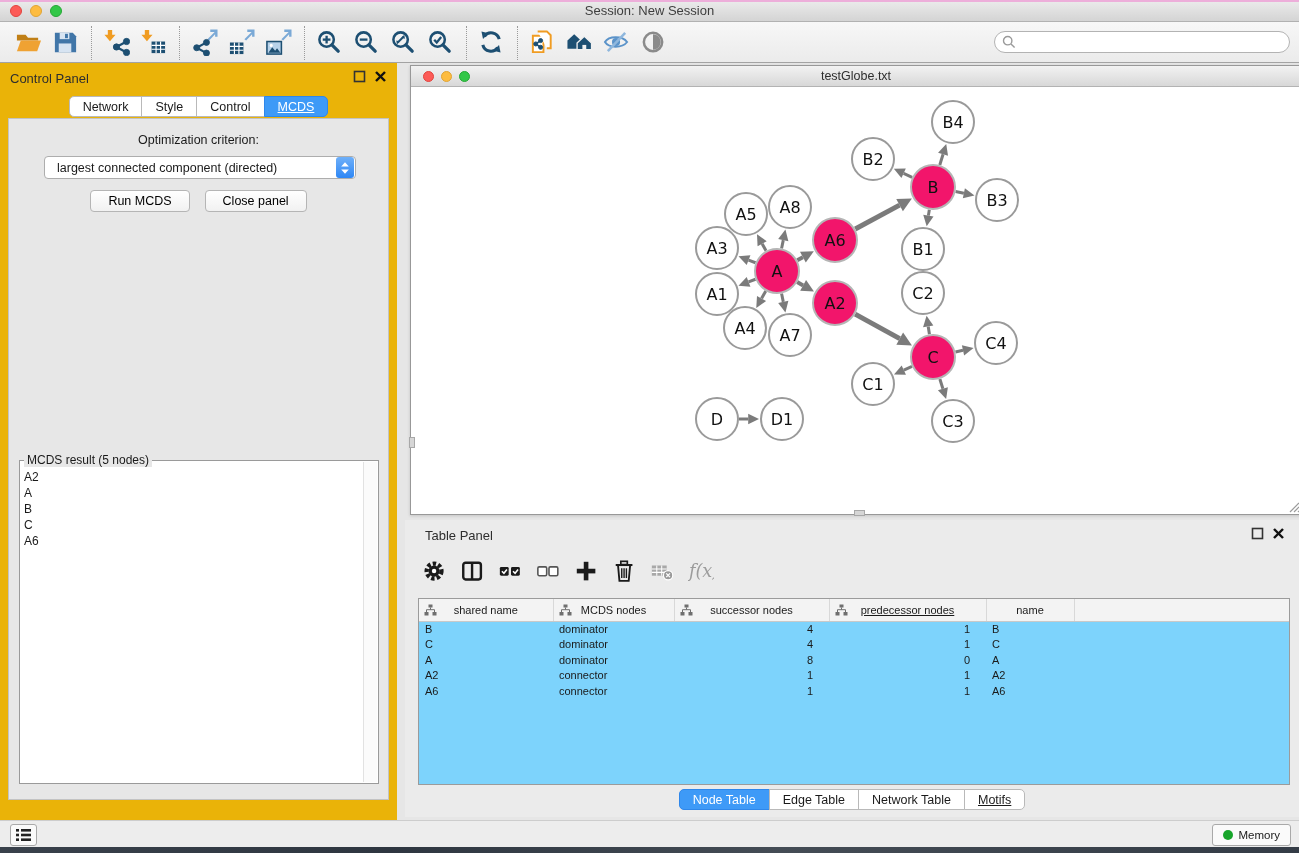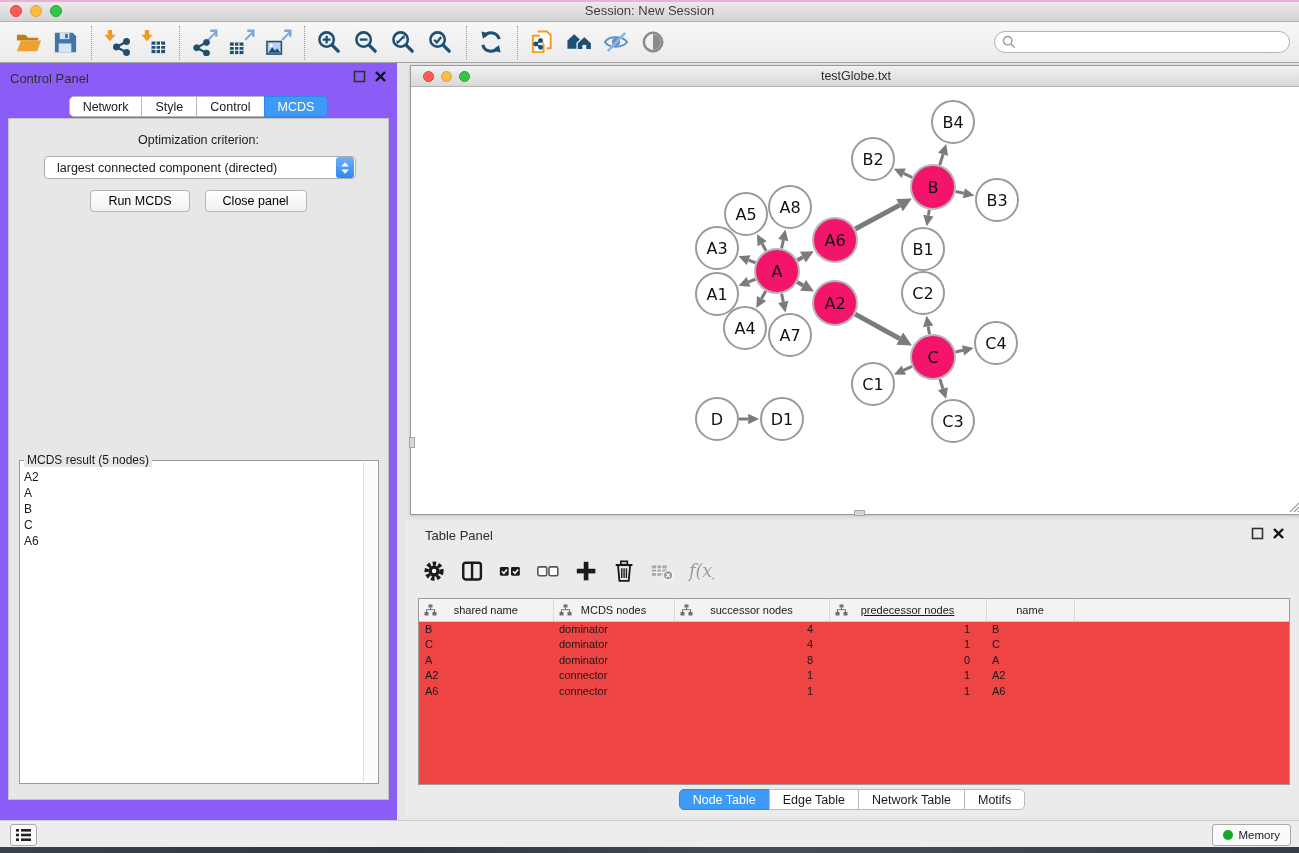--- a/index.html
+++ b/index.html
@@ -23,30 +23,30 @@
     background:linear-gradient(#f7f7f7,#ebebeb); border-bottom:1px solid #a3a3a3; }
   .toolbar-icons { position:absolute; left:13px; top:0; height:41px; display:flex; align-items:center; }
   .ticon { width:30px; height:30px; margin-right:7px; display:flex; align-items:center; justify-content:center; cursor:default; }
   .ticon svg { width:27px; height:27px; }
   .tsep { height:34px; border-left:1px dotted #9a9a9a; margin:0 9px 0 4px; }
   .searchbox { position:absolute; right:9px; top:9px; width:296px; height:22px; background:#fff;
     border:1px solid #b3b3b3; border-radius:11px; display:flex; align-items:center; padding-left:7px; }
   .searchbox input { border:none; outline:none; flex:1; height:18px; font-size:12px; background:transparent; margin-left:4px;}
 
   
-  .control-panel { position:absolute; left:0; top:63px; width:397px; height:757px; background:#8b5cf6; }
+  .control-panel { position:absolute; left:0; top:63px; width:397px; height:757px; background:#eab308; }
   .panel-header { position:relative; height:28px; }
   .panel-title { position:absolute; left:10px; top:8px; font-size:13px; color:#2e2e2e; }
   .ph-icons { position:absolute; right:10px; top:7px; display:flex; gap:8px; }
   .ph-icons svg { width:13px; height:13px; }
   .cp-tabs { position:absolute; left:0; width:100%; top:33px; display:flex; justify-content:center; }
   .seg-tab { height:21px; line-height:20px; padding:0 13px; background:#fff; border:1px solid #b9b9b9;
     font-size:12.5px; margin-left:-1px; cursor:default; white-space:nowrap; }
   .seg-tab:first-child { border-radius:5px 0 0 5px; margin-left:0; }
-  .seg-tab:last-child { border-radius:0 5px 5px 0; }
+  .seg-tab:last-child { border-radius:0 5px 5px 0;text-decoration:underline; }
   .seg-tab.active { background:#3e9af7; border-color:#2f87ea; color:#fff; }
   .cp-inner { position:absolute; left:8px; top:55px; width:381px; bottom:20px;
     background:#e7e7e7; border:1px solid #c3c3c3; }
   .opt-label { position:absolute; left:0; width:100%; top:14px; text-align:center; font-size:12.5px; }
   .criterion-select { position:absolute; left:35px; top:37px; width:312px; height:23px; background:#fff;
     border:1px solid #adadad; border-radius:4px; display:flex; align-items:center; }
   .criterion-select .val { flex:1; padding-left:12px; font-size:12.5px; white-space:nowrap; overflow:hidden; }
   .stepper { width:18px; height:21px; margin-right:1px; border-radius:3px;
     background:linear-gradient(#6fb0f9,#2e87f5); display:flex; align-items:center; justify-content:center; }
   .btn-row { position:absolute; left:0; width:100%; top:71px; display:flex; justify-content:center; gap:15px; }
@@ -69,21 +69,21 @@
   .nw-canvas { position:absolute; left:0; top:22px; right:0; bottom:0; background:#fff; }
   .nw-grip { position:absolute; right:1px; bottom:1px; width:14px; height:14px; }
   .nw-handle-left { position:absolute; left:-2px; top:371px; width:6px; height:11px; background:#d6d6d6; border:1px solid #a8a8a8; }
   .nw-handle-bottom { position:absolute; left:443px; bottom:-2px; width:11px; height:6px; background:#d6d6d6; border:1px solid #a8a8a8; }
 
   
   .table-panel { position:absolute; left:405px; top:520px; width:894px; height:297px; background:#ebebeb; }
   .tp-toolbar { position:absolute; left:16px; top:31px; height:42px; display:flex; align-items:center; }
   .tp-toolbar .ticon { width:28px; height:28px; margin-right:10px; }
   .tp-toolbar .ticon svg { width:26px; height:26px; }
-  .node-table-wrap { position:absolute; left:13px; top:78px; width:872px; height:187px; background:#ef4444;
+  .node-table-wrap { position:absolute; left:13px; top:78px; width:872px; height:187px; background:#7dd3fc;
     border:1px solid #9b9b9b; overflow:hidden; }
   table.node-table { border-collapse:collapse; table-layout:fixed; width:100%; }
   .node-table th { height:22px; background:#f3f3f3; border-right:1px solid #d8d8d8; border-bottom:1px solid #c9c9c9;
     font-weight:normal; font-size:11px; position:relative; text-align:center; }
   .node-table th .tree { position:absolute; left:5px; top:5px; }
   .node-table td { height:15.5px; font-size:11px; padding:0 6px; white-space:nowrap; overflow:hidden; }
   .node-table td.num { text-align:right; padding-right:16px; }
   .tp-tabs { position:absolute; left:0; width:100%; top:269px; display:flex; justify-content:center; }
 
   

